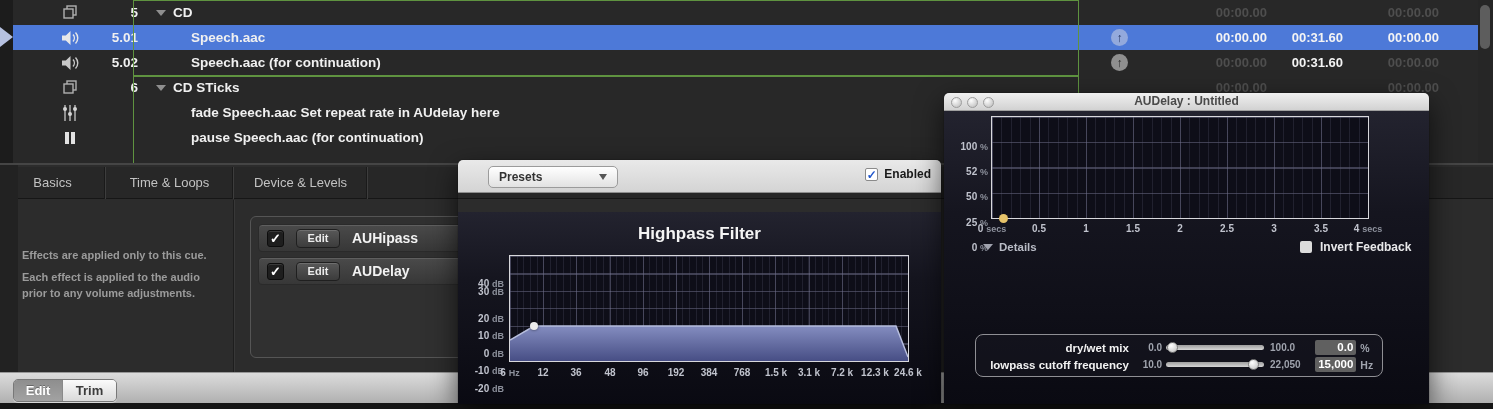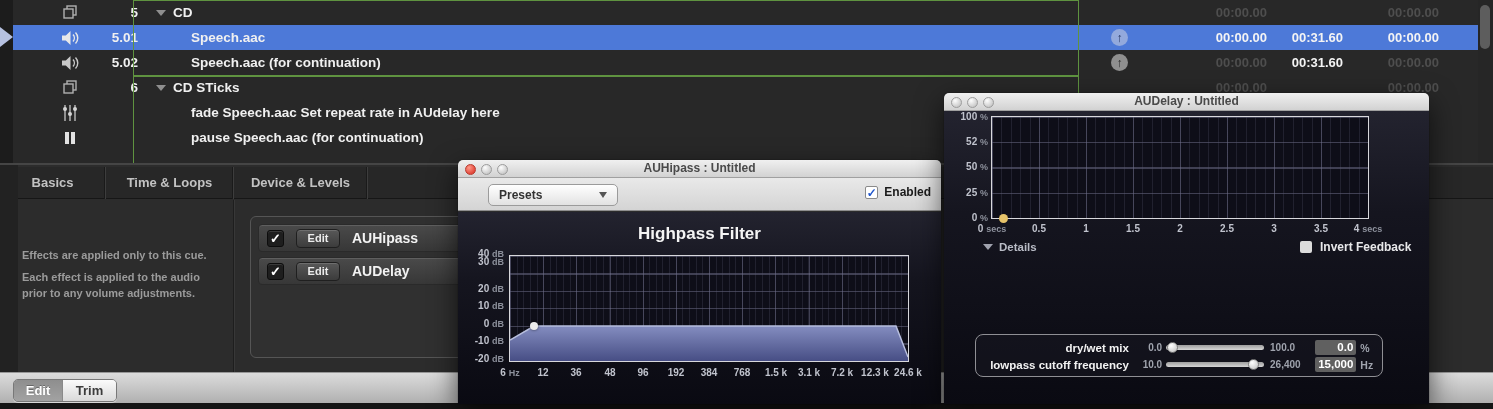--- a/index.html
+++ b/index.html
@@ -29,21 +29,21 @@
   .arrow-badge { position:absolute; left:1098px; top:4px; width:17px; height:17px; border-radius:50%; display:flex; align-items:center; justify-content:center; font-size:12px; font-weight:700; }
   .arrow-badge.gray { background:#8f8f8f; color:#262626; }
   .arrow-badge.blue { background:#93a9dc; color:#24345f; }
   .vscroll { position:absolute; left:1478px; top:0; width:15px; height:163px; background:#262626; }
   .vthumb { position:absolute; left:2px; top:5px; width:10px; height:44px; border-radius:5px; background:#5d5d5d; }
 
   
   .inspector { position:absolute; left:0; top:163px; width:1493px; height:209px; background:#2c2c2c; border-top:2px solid #454545; }
   .insp-left-strip { position:absolute; left:0; top:0; width:18px; height:209px; background:#222; }
   .tabbar { position:absolute; left:0; top:2px; width:1493px; height:32px; background:#272727; border-bottom:1px solid #161616; }
-  .tab { position:absolute; top:0; height:32px; line-height:32px; text-align:center; color:#c2c2c2; font-size:13px; font-weight:700; }
+  .tab { position:absolute; top:0; height:32px; line-height:32px; text-align:center; color:#c2c2c2; font-size:13px; font-weight:400; }
   .tabsep { position:absolute; top:0; width:1px; height:32px; background:#3d3d3d; box-shadow:-1px 0 0 #1a1a1a; }
   .panel-div { position:absolute; left:233px; top:35px; width:1px; height:172px; background:#1e1e1e; box-shadow:1px 0 0 #383838; }
   .add-effect { position:absolute; left:18px; top:50px; width:204px; height:23px; background:#232323; border:1px solid #171717; border-radius:3px; box-shadow:inset 0 1px 0 #3c3c3c; color:#f5f5f5; font-size:13px; font-weight:700; line-height:21px; padding-left:10px; }
   .stepper { position:absolute; right:8px; top:4px; width:9px; height:14px; }
   .stepper:before { content:""; position:absolute; left:0; top:0; border-left:4.5px solid transparent; border-right:4.5px solid transparent; border-bottom:6px solid #bdbdbd; }
   .stepper:after { content:""; position:absolute; left:0; bottom:0; border-left:4.5px solid transparent; border-right:4.5px solid transparent; border-top:6px solid #bdbdbd; }
   .info-text { position:absolute; left:22px; color:#9b9b9b; font-size:11px; font-weight:700; line-height:15px; width:205px; }
   .fx-box { position:absolute; left:250px; top:51px; width:230px; height:142px; background:#303030; border:1px solid #555; border-radius:6px; }
   .fx-row { position:absolute; left:7px; width:260px; height:28px; border-radius:4px; background:linear-gradient(#4a4a4a,#373737); border:1px solid #2a2a2a; box-shadow:inset 0 1px 0 #5f5f5f; display:flex; align-items:center; }
   .fx-check { width:17px; height:17px; margin-left:8px; background:#1e1e1e; border:1px solid #0d0d0d; border-radius:3px; box-shadow:inset 0 1px 0 #3a3a3a; color:#fff; font-size:13px; font-weight:700; text-align:center; line-height:16px; }
@@ -66,21 +66,21 @@
   .light.red { background:radial-gradient(circle at 35% 30%, #ff9a8a, #e3493c 70%); border:1px solid #b53a2e; }
   .light.off { background:radial-gradient(circle at 35% 30%, #fdfdfd, #c9c9c9 75%); border:1px solid #9c9c9c; }
   .toolbar { position:relative; height:33px; background:linear-gradient(#e9e9e9,#d4d4d4); border-bottom:1px solid #8e8e8e; }
   .presets { position:absolute; left:12px; top:6px; width:130px; height:22px; background:linear-gradient(#ffffff,#e2e2e2); border:1px solid #9b9b9b; border-radius:5px; color:#333; font-size:12px; font-weight:700; line-height:20px; padding-left:10px;margin-left:18px; }
   .presets .dd { position:absolute; right:10px; top:7px; width:0; height:0; border-left:4.5px solid transparent; border-right:4.5px solid transparent; border-top:6px solid #555; }
   .chk { display:inline-block; width:13px; height:13px; background:#fff; border:1px solid #8a8a8a; border-radius:2px; text-align:center; line-height:12px; font-size:12px; font-weight:700; }
   .au-content { position:absolute; left:0; right:0; bottom:0; background:linear-gradient(180deg,#23232f 0%,#15151f 35%,#0a0a12 100%); }
   .plot { position:absolute; border:1px solid #d8d8dc; }
   .axis-lab { position:absolute; font-size:10px; font-weight:700; color:#c0c3cd; white-space:nowrap; }
   .axis-lab .unit { color:#8d919c; font-style:normal; font-size:9px; }
-  .ylab { text-align:right; }
+  .ylab { text-align:right;margin-top:30px; }
   .xlab { text-align:center; }
   .hp-title { position:absolute; left:0; width:100%; text-align:center; color:#f4f4f4; font-size:17px; font-weight:700; }
   .handle-dot { position:absolute; width:8px; height:8px; border-radius:50%; background:#ececec; box-shadow:0 0 3px rgba(0,0,0,.6); }
   .yellow-dot { position:absolute; width:9px; height:9px; border-radius:50%; background:#e6c36a; }
   .details-row { position:absolute; color:#b9bcc6; font-size:11.5px; font-weight:700; }
   .details-row .tri-down { border-top-color:#a0a3ae; border-left-width:5px; border-right-width:5px; margin-right:6px; }
   .invert { position:absolute; display:flex; align-items:center; gap:8px; color:#e8e8ea; font-size:12px; font-weight:700; }
   .invert .box { width:12px; height:12px; background:#dcdcdc; border-radius:2px; }
   .slider-panel { position:absolute; border:1px solid #8f8f94; border-radius:8px; background:rgba(28,28,38,.4); padding:4px 6px; }
   .srow { display:flex; align-items:center; height:17px; gap:4px; }
@@ -231,28 +231,20 @@
   <div class="bottombar">
     <div class="seg">
       <span class="seg-btn seg-edit">Edit</span>
       <span class="seg-btn seg-show">Trim</span>
     </div>
 
   </div>
   <div class="bstrip"></div>
 
   <div class="auwin" style="left:458px; top:160px; width:483px; height:244px;">
-    <div class="titlebar">
-      <div class="lights">
-        <span class="light red"></span>
-        <span class="light off"></span>
-        <span class="light off"></span>
-      </div>
-      <span>AUHipass : Untitled</span>
-    </div>
     <div class="toolbar">
       <div class="presets">
         <span>Presets</span>
         <span class="dd"></span>
       </div>
       <div style="position:absolute; right:10px; top:7px; display:flex; align-items:center; gap:6px;">
         <span class="chk" style="color:#1f55cc">✓</span>
         <span style="color:#1a1a1a; font-size:12px; font-weight:700;">Enabled</span>
       </div>
     </div>
@@ -356,21 +348,21 @@
           <span class="smax">100.0</span>
           <span class="sval">0.0</span>
           <span class="sunit">%</span>
         </div>
         <div class="srow">
           <span class="slab">lowpass cutoff frequency</span>
           <span class="smin">10.0</span>
           <span class="track">
               <span class="thumb" style="left:82px"></span>
             </span>
-          <span class="smax">26,400</span>
+          <span class="smax">22,050</span>
           <span class="sval">15,000</span>
           <span class="sunit">Hz</span>
         </div>
       </div>
     </div>
   </div>
 
 </div>
 
 </body></html>

